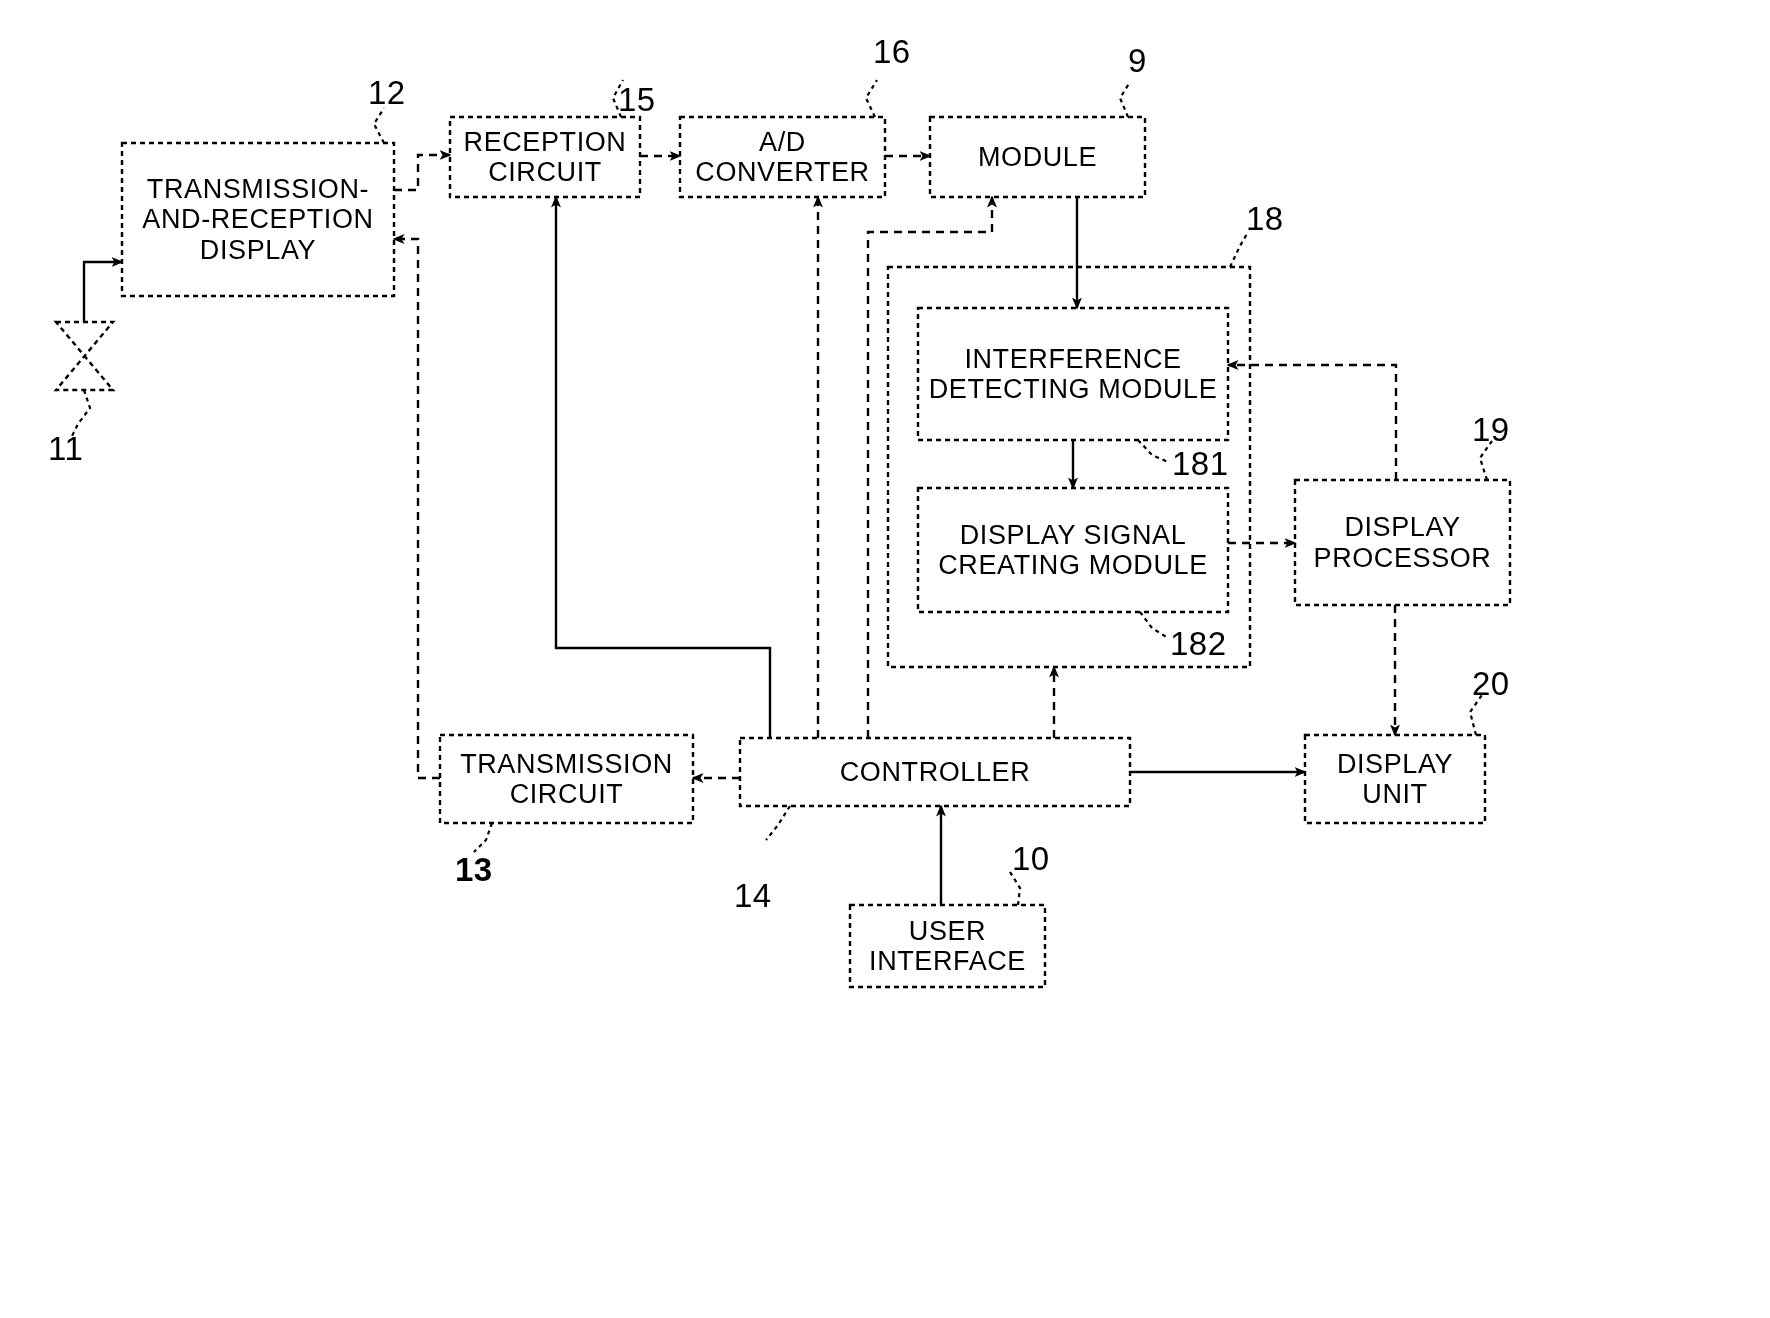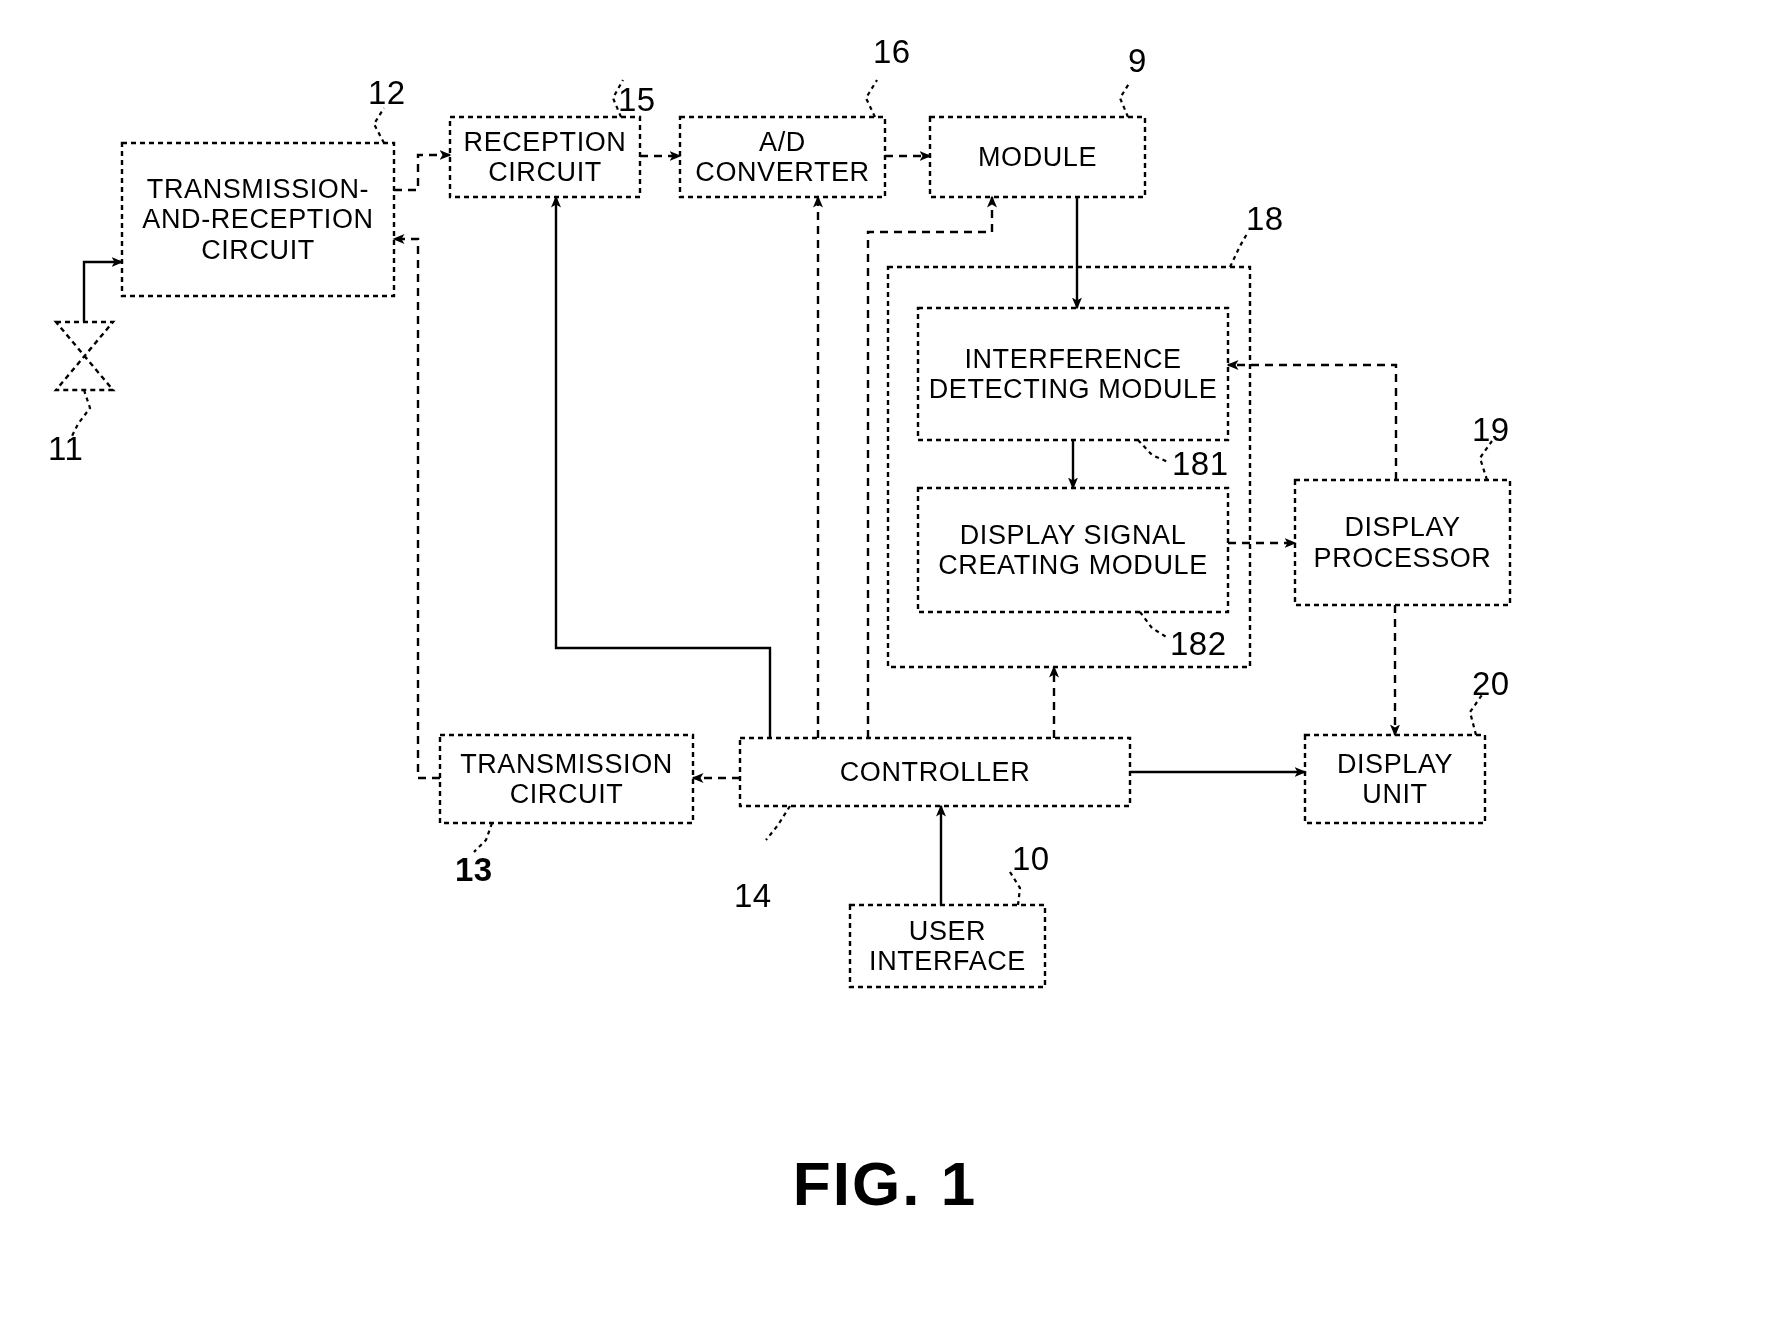--- a/index.html
+++ b/index.html
@@ -138,21 +138,21 @@
       <path d="M1487,480 L1480,458 L1492,441"></path>
       <path d="M1476,735 L1470,712 L1482,695"></path>
       <path d="M492,823 L486,840 L474,852"></path>
       <path d="M790,806 L778,825 L766,840"></path>
       <path d="M1018,905 L1020,888 L1010,872"></path>
     </g>
   </svg>
 
   <div class="blk-label" style="left:122px;top:143px;width:272px;height:153px;">TRANSMISSION-
 AND-RECEPTION
-CIRCUIT</div>
+DISPLAY</div>
   <div class="blk-label" style="left:450px;top:117px;width:190px;height:80px;">RECEPTION
 CIRCUIT</div>
   <div class="blk-label" style="left:680px;top:117px;width:205px;height:80px;">A/D
 CONVERTER</div>
   <div class="blk-label" style="left:930px;top:117px;width:215px;height:80px;">MODULE</div>
   <div class="blk-label" style="left:918px;top:488px;width:310px;height:124px;">DISPLAY SIGNAL
 CREATING MODULE</div>
   <div class="blk-label" style="left:918px;top:308px;width:310px;height:132px;">INTERFERENCE
 DETECTING MODULE</div>
   <div class="blk-label" style="left:1295px;top:480px;width:215px;height:125px;">DISPLAY
@@ -172,15 +172,14 @@
   <div class="ref-num" style="left:1246px;top:200px;">18</div>
   <div class="ref-num" style="left:1172px;top:445px;">181</div>
   <div class="ref-num" style="left:1170px;top:625px;">182</div>
   <div class="ref-num" style="left:1472px;top:411px;">19</div>
   <div class="ref-num" style="left:1472px;top:665px;">20</div>
   <div class="ref-num" style="left:455px;top:851px;font-weight:bold;">13</div>
   <div class="ref-num" style="left:734px;top:877px;">14</div>
   <div class="ref-num" style="left:1012px;top:840px;">10</div>
   <div class="ref-num" style="left:48px;top:430px;">11</div>
 
-  <div class="fig-caption">FIG. 1</div>
 
 </div>
 
 </body></html>

